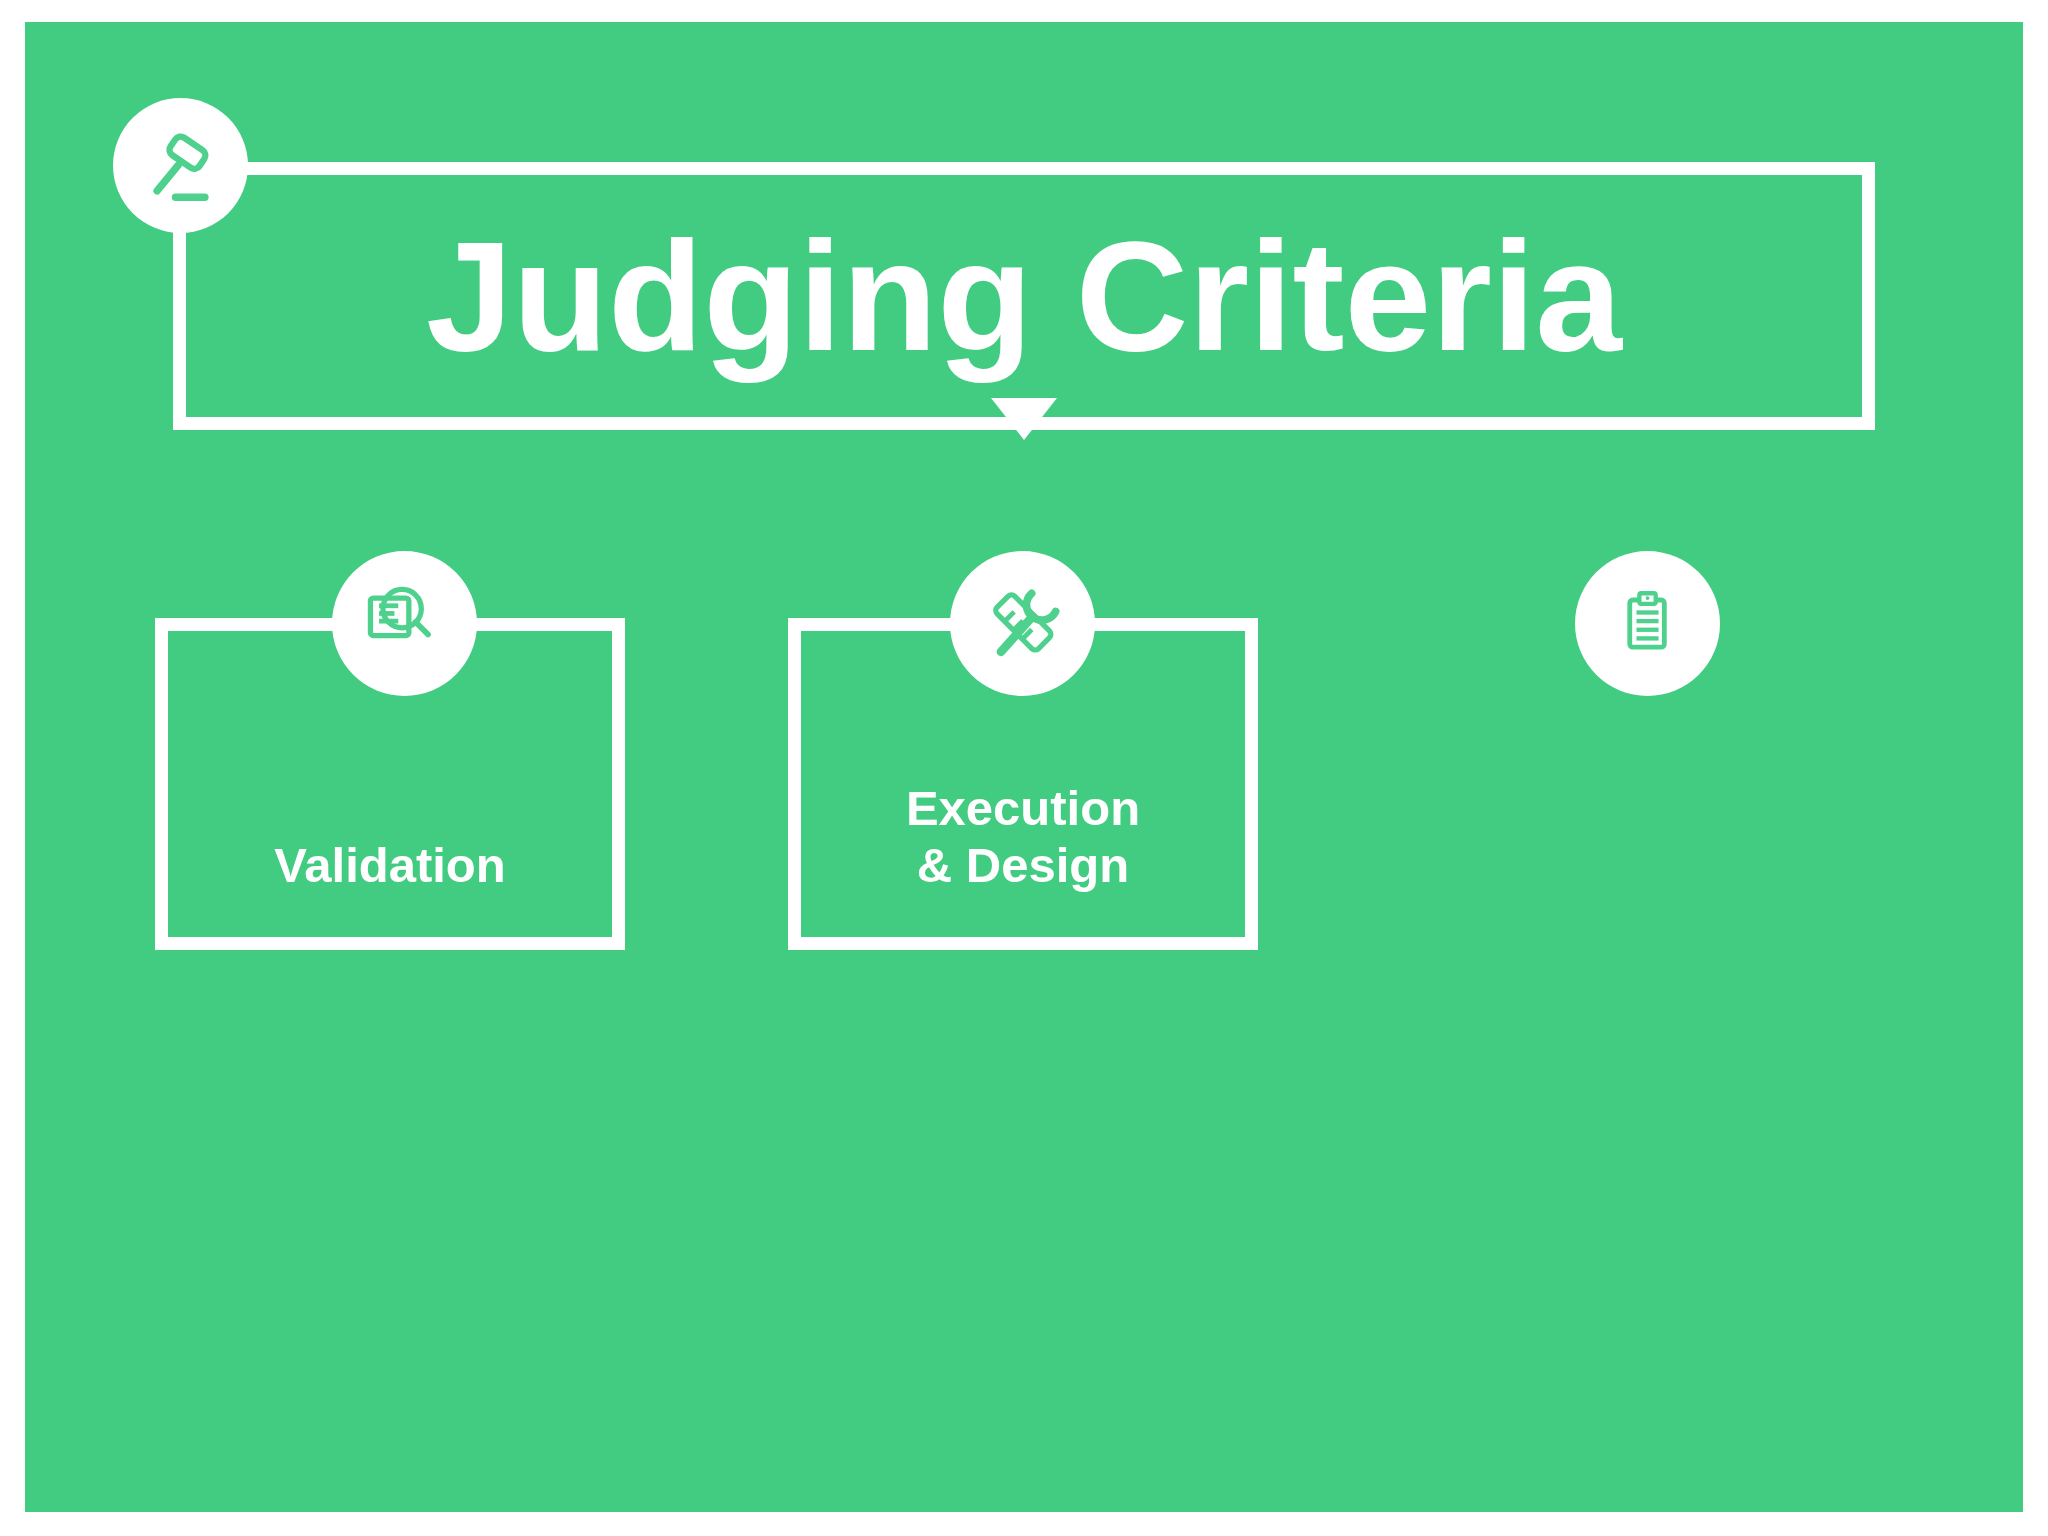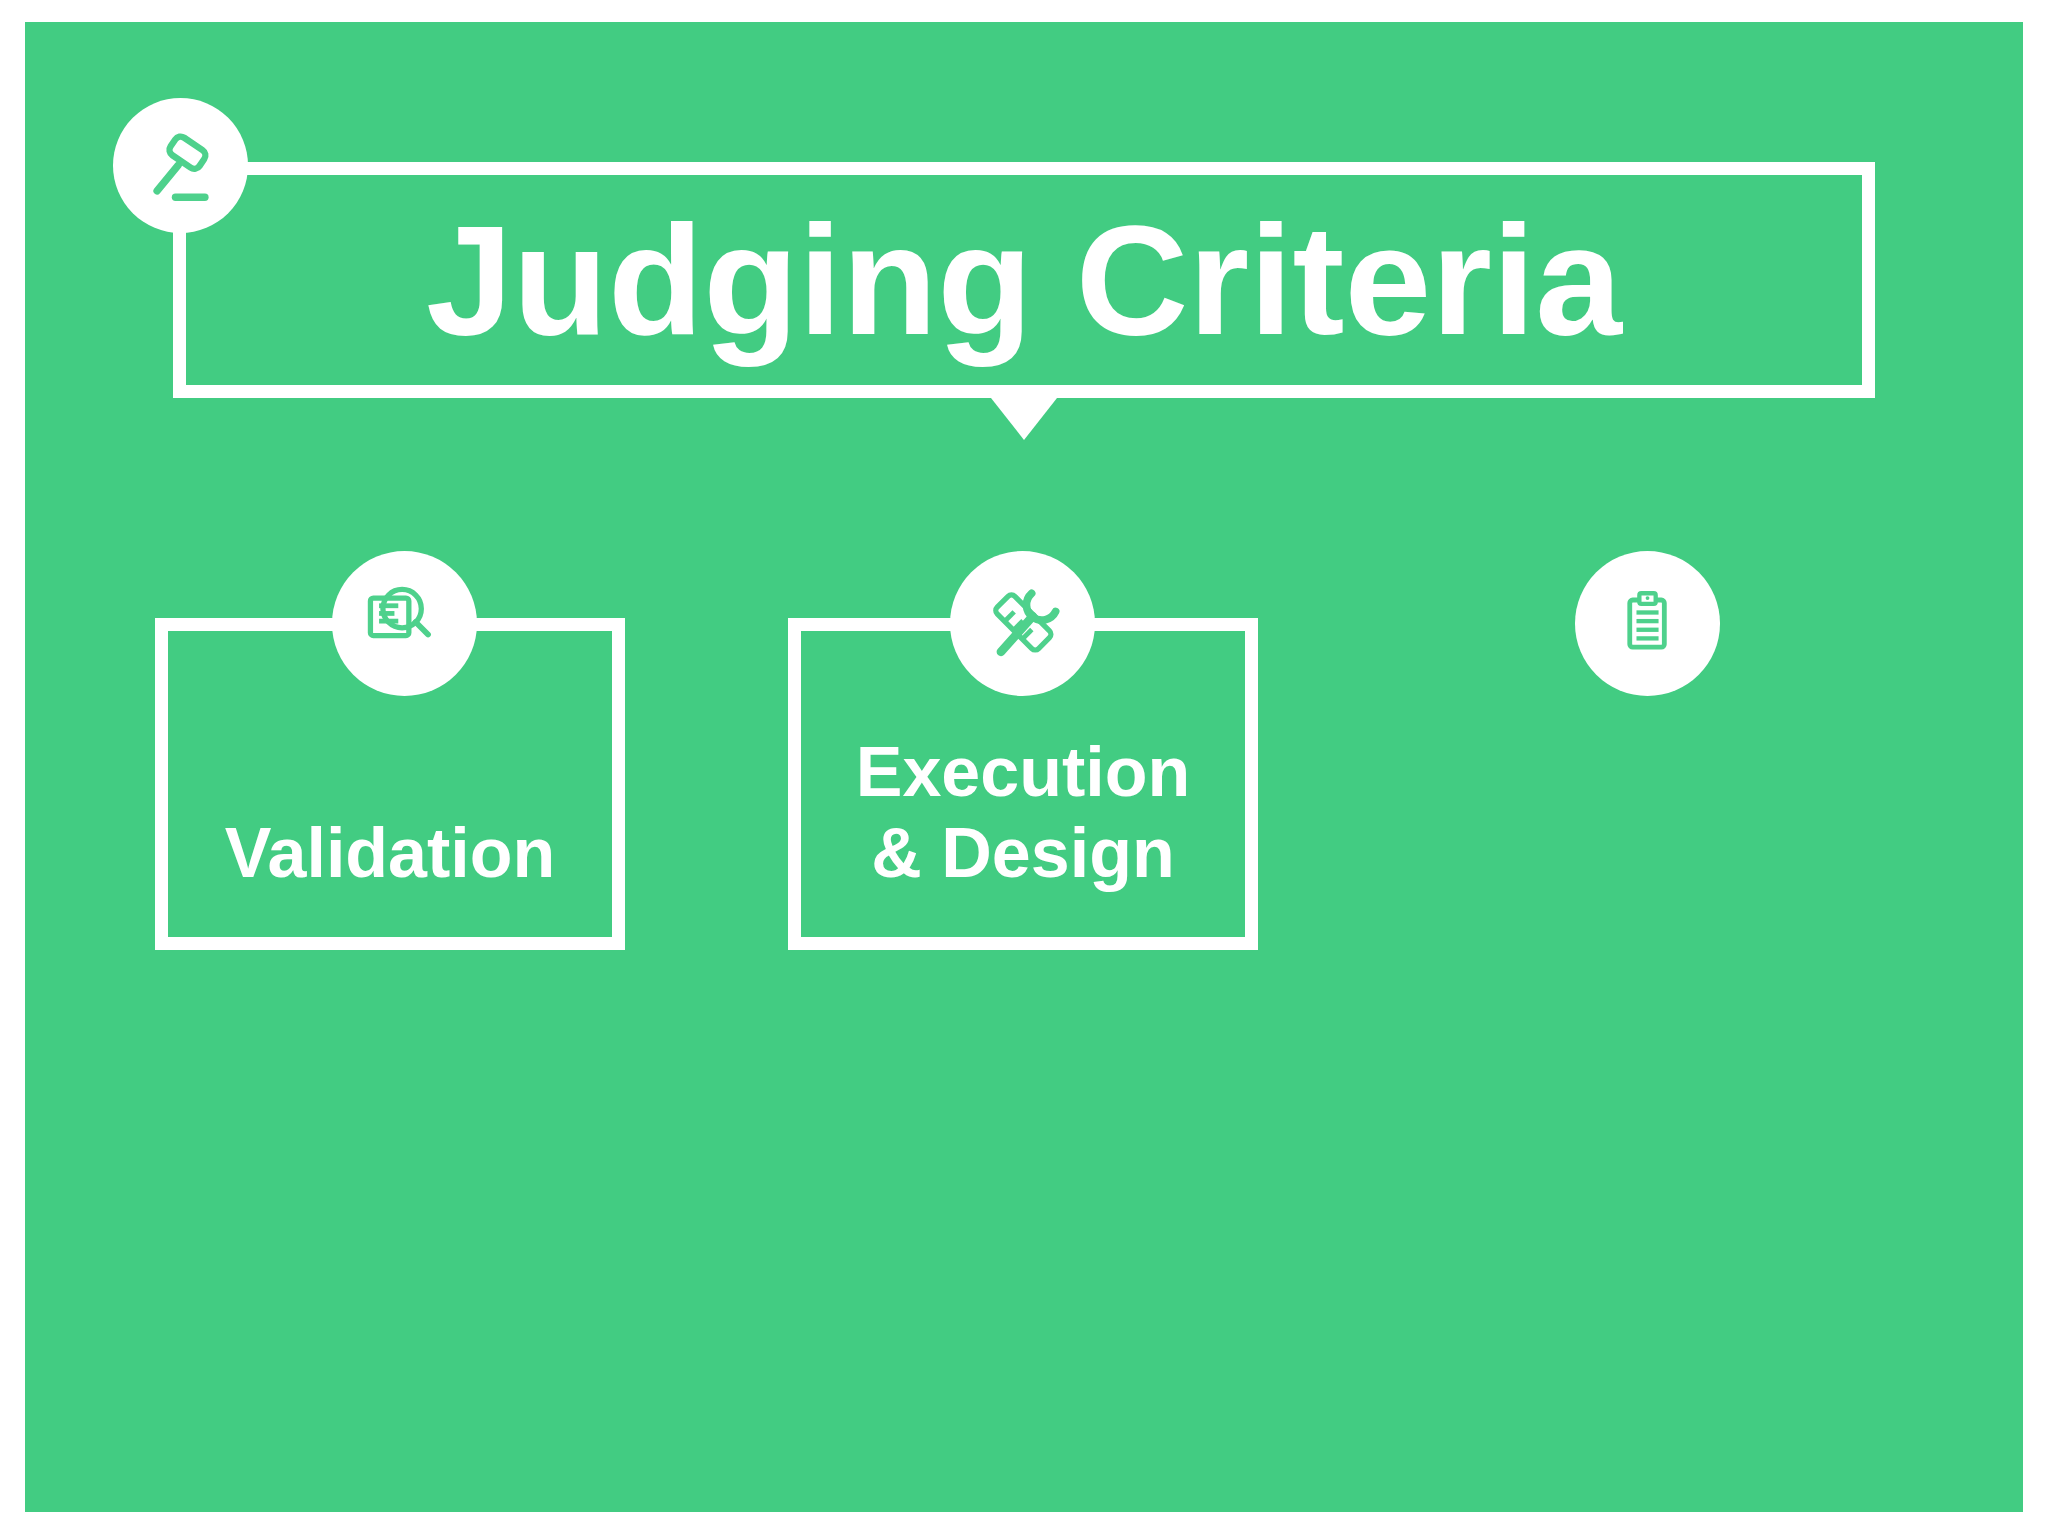--- a/index.html
+++ b/index.html
@@ -7,21 +7,21 @@
     width:2048px;height:1536px;position:relative;overflow:hidden;
     background:var(--page-bg,#ffffff);
     font-family:"Liberation Sans", sans-serif;
   }
   .slide{
     position:absolute;left:25px;top:22px;width:1998px;height:1490px;
     background:var(--slide-bg,#42cc82);
   }
   
   .banner{
-    position:absolute;left:148px;top:140px;width:1702px;height:236px;
+    position:absolute;left:148px;top:140px;width:1702px;height:268px;
     box-sizing:border-box;border:13px solid var(--fg,#ffffff);
     display:flex;align-items:center;justify-content:center;
   }
   .banner-title{
     color:var(--fg,#ffffff);font-weight:bold;font-size:156px;line-height:1;
     white-space:nowrap;letter-spacing:0;
   }
   .banner-tail{
     position:absolute;left:966px;top:376px;width:0;height:0;
     border-left:33px solid transparent;border-right:33px solid transparent;
@@ -35,21 +35,21 @@
   
   .box{
     position:absolute;top:596px;width:470px;height:332px;
     box-sizing:border-box;border:13px solid var(--fg,#ffffff);
     display:flex;align-items:flex-end;justify-content:center;
   }
   .box-1{left:130px;}
   .box-2{left:763px;}
   .box-3{left:1388px;}
   .box-label{
-    color:var(--fg,#ffffff);font-weight:bold;font-size:70px;line-height:1.15;
+    color:var(--fg,#ffffff);font-weight:bold;font-size:49px;line-height:1.15;
     text-align:center;white-space:pre-line;padding-bottom:44px;
   }
   .box-circle{width:145px;height:145px;top:529px;}
   .bc-1{left:307px;}
   .bc-2{left:925px;}
   .bc-3{left:1550px;}
   .icon-svg{display:block;}
   .icon-svg *{stroke:var(--icon,#4ed18c);fill:none;}
   .icon-svg .fillwhite{fill:#ffffff;}
   .icon-svg .filldot{fill:var(--icon,#4ed18c);stroke:none;}

